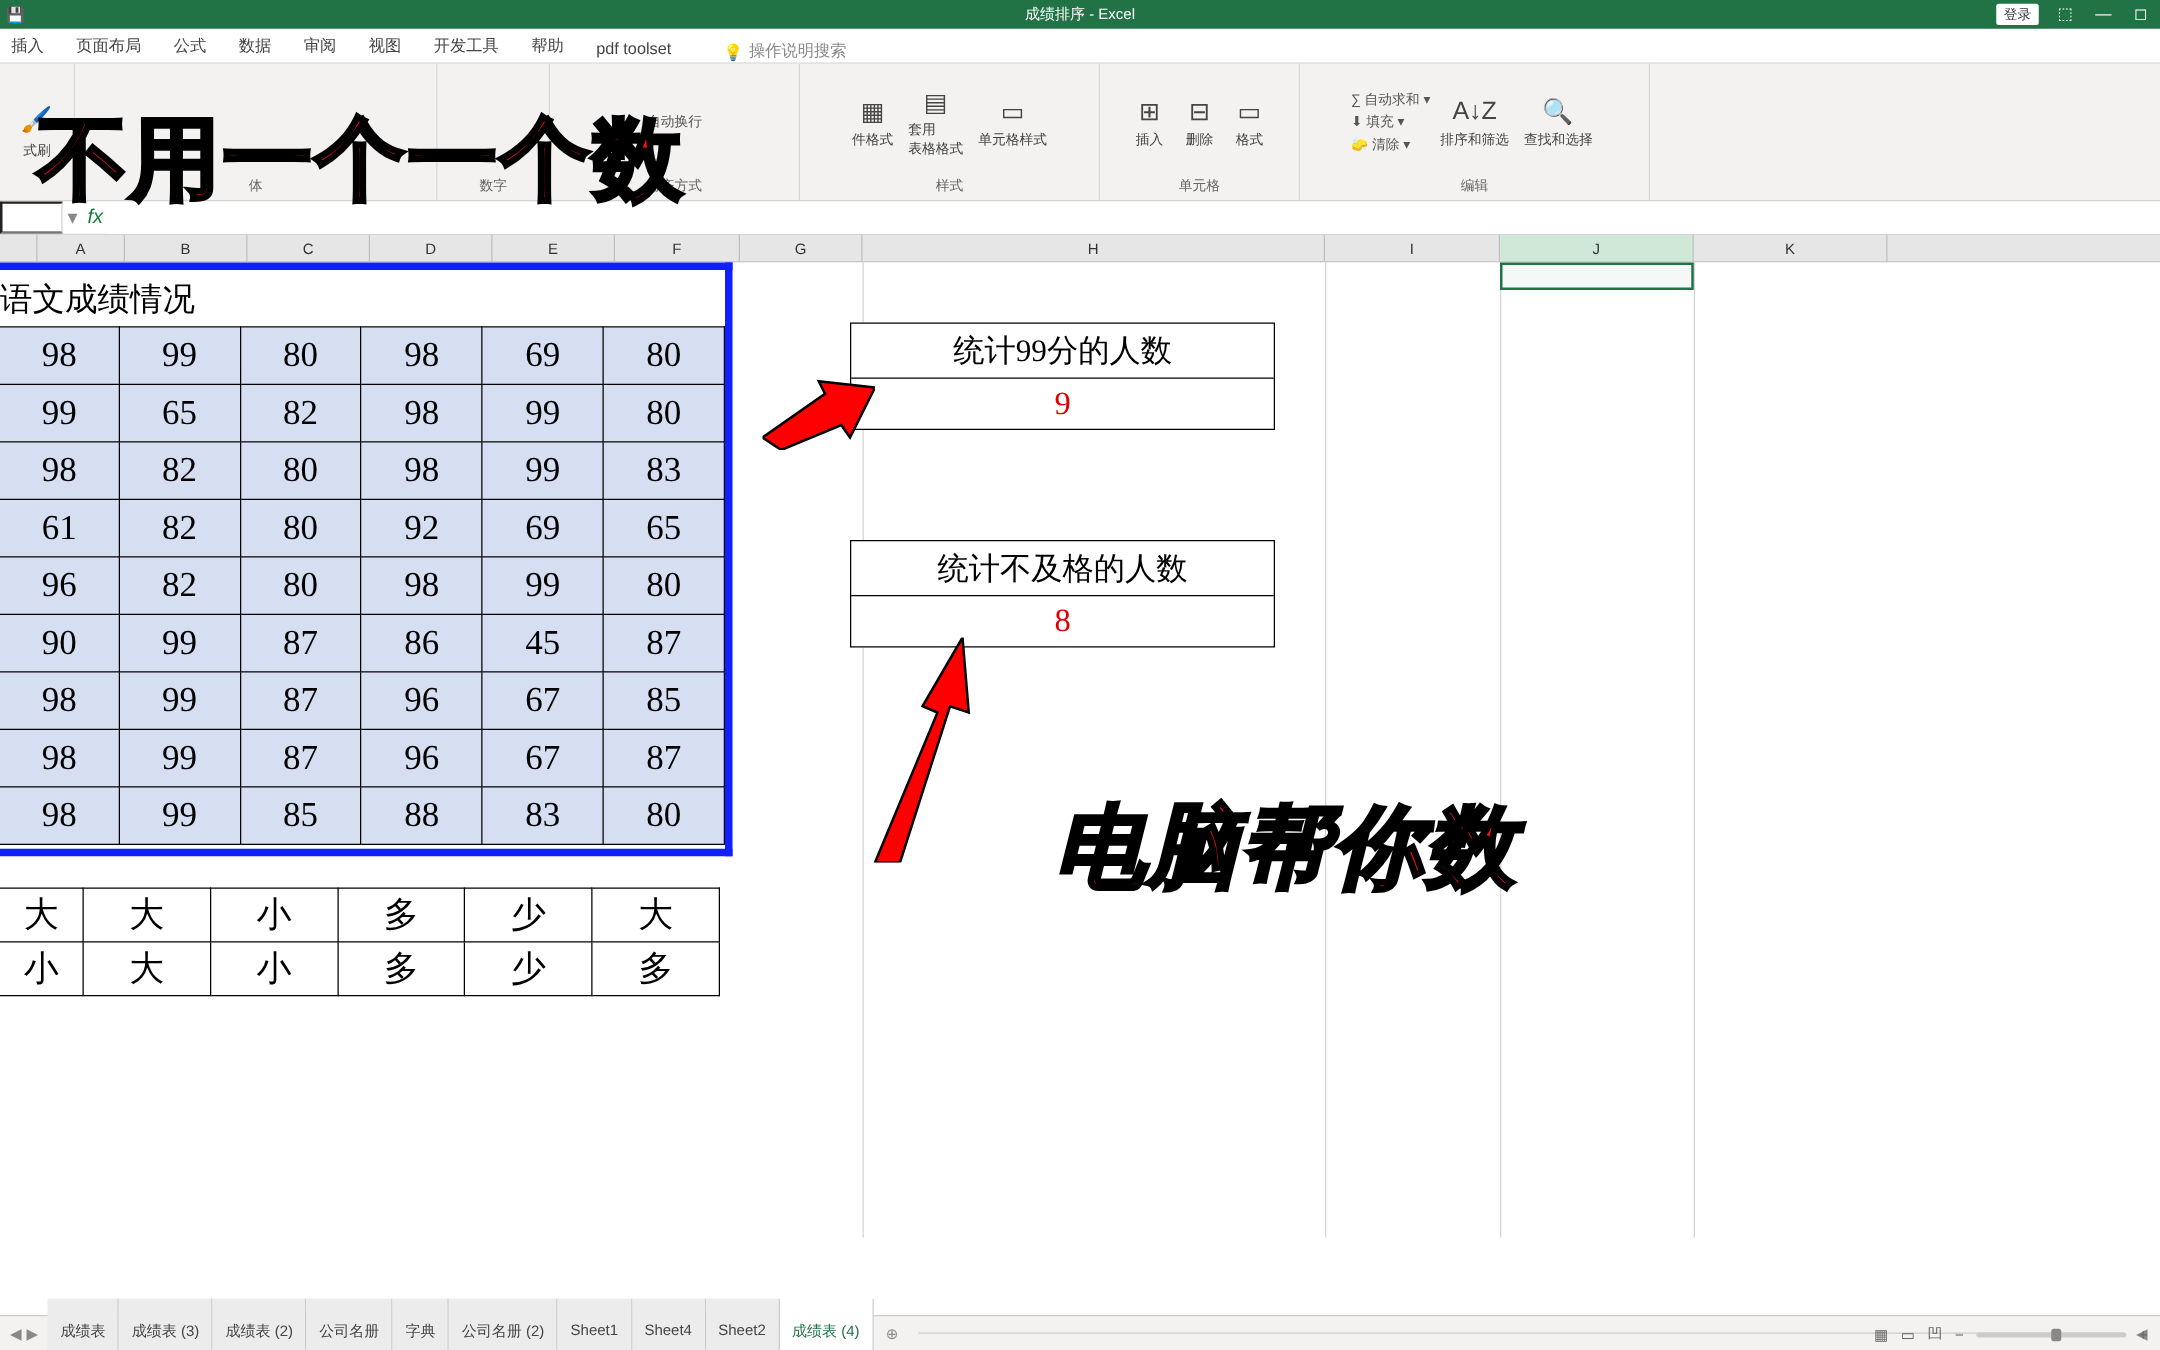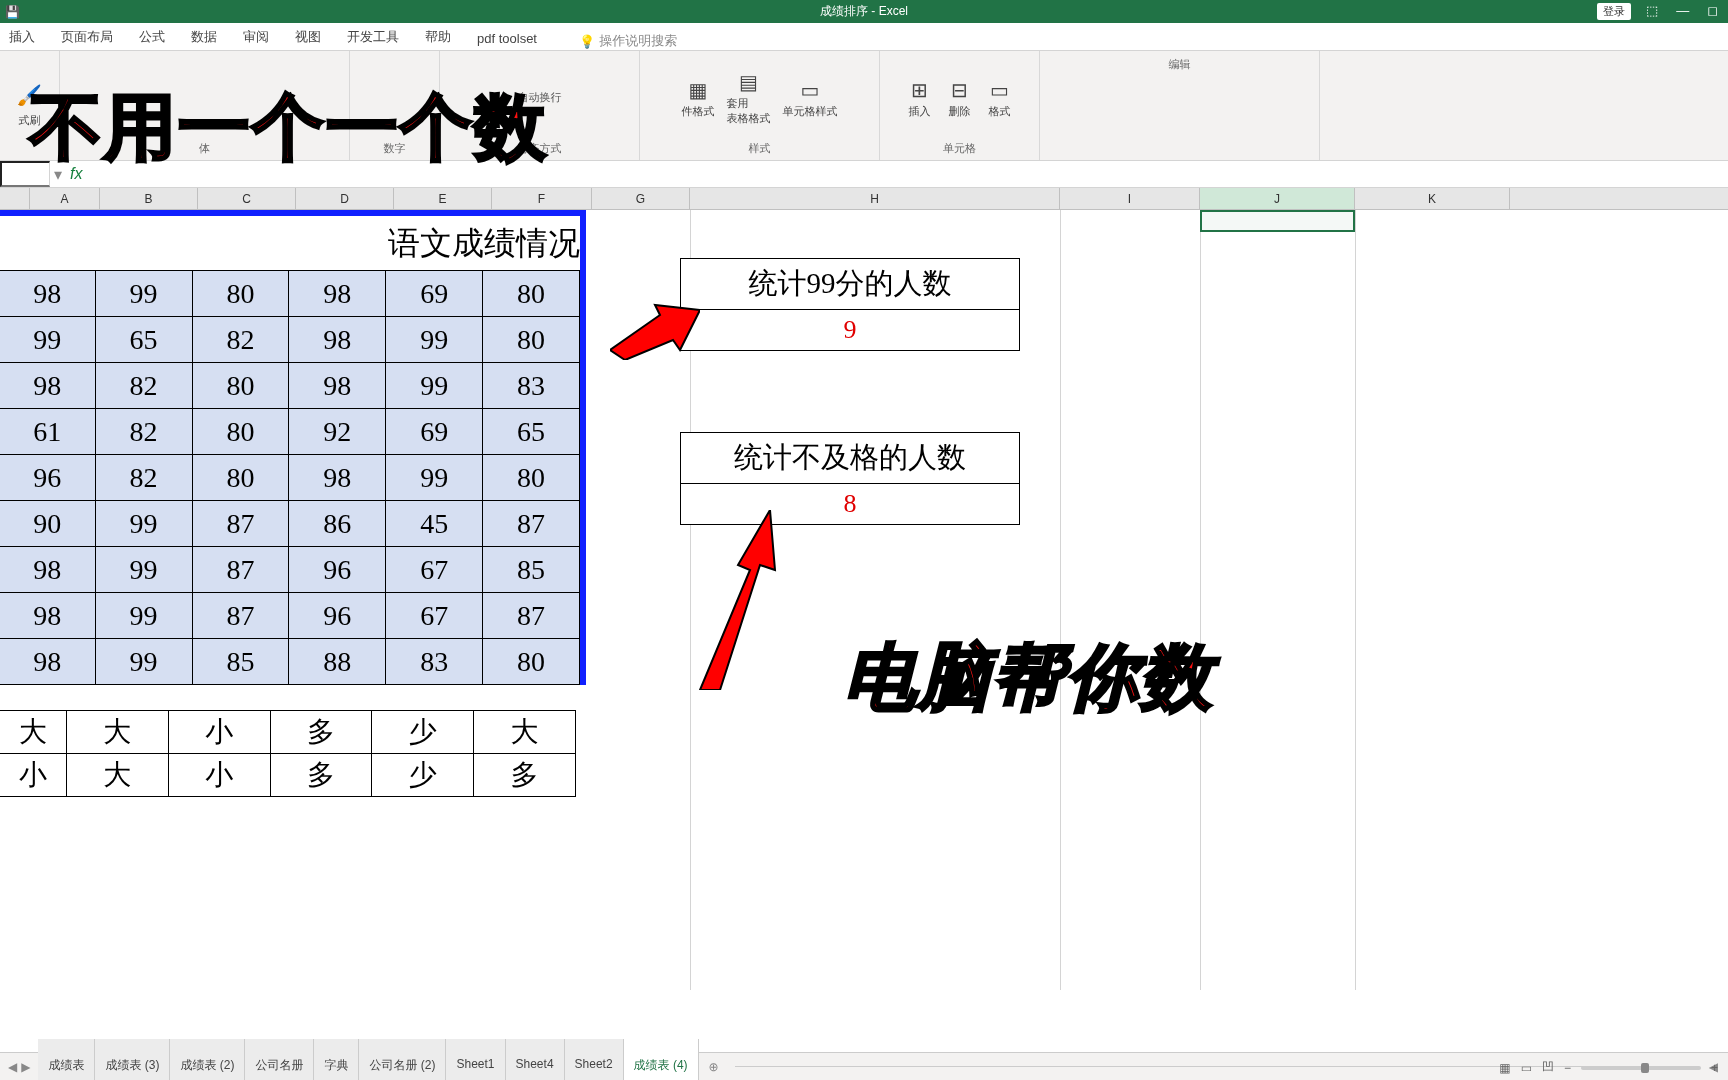--- a/index.html
+++ b/index.html
@@ -32,32 +32,32 @@
   
   .col-headers { height: 22px; display: flex; background: #e6e6e6; border-bottom: 1px solid #c0c0c0; font-size: 12px; color:#333;}
   .corner { width: 30px; border-right: 1px solid #c0c0c0;}
   .ch { border-right: 1px solid #c0c0c0; text-align: center; line-height: 22px;}
   .chA { width: 70px;} .chB{width:98px;} .chC{width:98px;} .chD{width:98px;} .chE{width:98px;} .chF{width:100px;}
   .chG { width: 98px;} .chH{width:370px;} .chI{width:140px;} .chJ{width:155px; background:#d0e8d8;} .chK{width:155px;}
   
   .sheet-area { position: relative; height: 780px; background:#fff;}
   
   .blue-box { position: absolute; left: 0; top: 0; border: 6px solid #1020ff; border-left: none; width: 586px; height: 475px;}
-  .blue-title { text-align: right; font-family: Liberation Serif, serif; font-size: 32px; padding: 6px 0 4px 0;}
+  .blue-title { text-align: left; font-family: Liberation Serif, serif; font-size: 26px; padding: 6px 0 4px 0;}
   .score-table { width: 100%; border-collapse: collapse;}
   .score-table td { border: 1px solid #000; text-align: center; font-size: 28px; font-family: "Times New Roman", serif; padding: 4px 0; background: #d6dff2; height: 46px;}
   .score-table td:first-child { border-left: none; }
   
   .lower-table { position: absolute; left: 0; top: 500px; border-collapse: collapse; width: 576px;}
   .lower-table td { border: 1px solid #000; text-align: center; font-size: 28px; font-family: KaiTi, STKaiti, serif; padding: 2px 0; height: 42px;}
   .lower-table td:first-child { border-left: none; width: 64px;}
   .lower-table td { width: 98px;}
   
   .stat-box { position: absolute; border: 1px solid #000; width: 340px; background: #fff;}
-  .stat-box .stat-title { border-bottom: 1px solid #000; text-align: center; padding: 5px 0; font-size: 29px; font-family: KaiTi, STKaiti, serif;}
+  .stat-box .stat-title { border-bottom: 1px solid #000; text-align: center; padding: 5px 0; font-size: 25px; font-family: KaiTi, STKaiti, serif;}
   .stat-box .stat-value { text-align: center; padding: 5px 0; font-size: 26px; color: #e00000; font-family: KaiTi, STKaiti, serif;}
   .stat1 { left: 680px; top: 48px;}
   .stat2 { left: 680px; top: 222px;}
   
   .big-text { position: absolute; font-family: KaiTi, STKaiti, "Microsoft YaHei", serif; font-weight: 900; font-size: 72px; color: #ff1010; -webkit-text-stroke: 3px #000; letter-spacing: 2px;}
   .bt1 { left: 30px; top: -130px; }
   .bt2 { left: 844px; top: 420px; font-style: italic;}
   
   .arrow { position: absolute; color: #ff0000; }
   .arrow svg polygon { fill: #ff0000; stroke: #000; stroke-width: 2;}
@@ -161,20 +161,35 @@
           <span>删除</span>
         </div>
       <div class="rb-btn">
           <span class="rb-icon">▭</span>
           <span>格式</span>
         </div>
     </div>
     <div class="group-label">单元格</div>
   </div>
   <div class="ribbon-group" style="width:280px">
+    <div class="group-body">
+      <div class="rb-small-row">
+        <span>∑ <span>自动求和</span> ▾</span>
+        <span>⬇ <span>填充</span> ▾</span>
+        <span>🧽 <span>清除</span> ▾</span>
+      </div>
+      <div class="rb-btn">
+          <span class="rb-icon">A↓Z</span>
+          <span>排序和筛选</span>
+        </div>
+      <div class="rb-btn">
+          <span class="rb-icon">🔍</span>
+          <span>查找和选择</span>
+        </div>
+    </div>
     <div class="group-label">编辑</div>
   </div>
 </div>
 
 <div class="formula-bar">
   <input class="name-box" value="" style="">
   <span style="padding:0 4px;color:#888">▾</span>
   <span class="fx">fx</span>
   <input class="formula-input" style="">
 </div>

